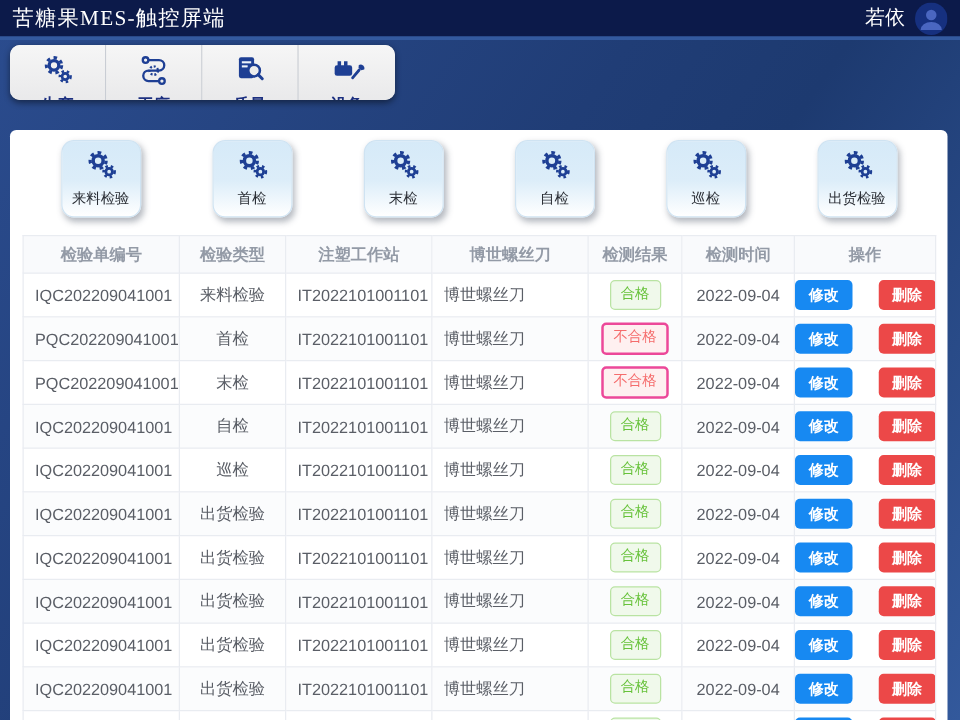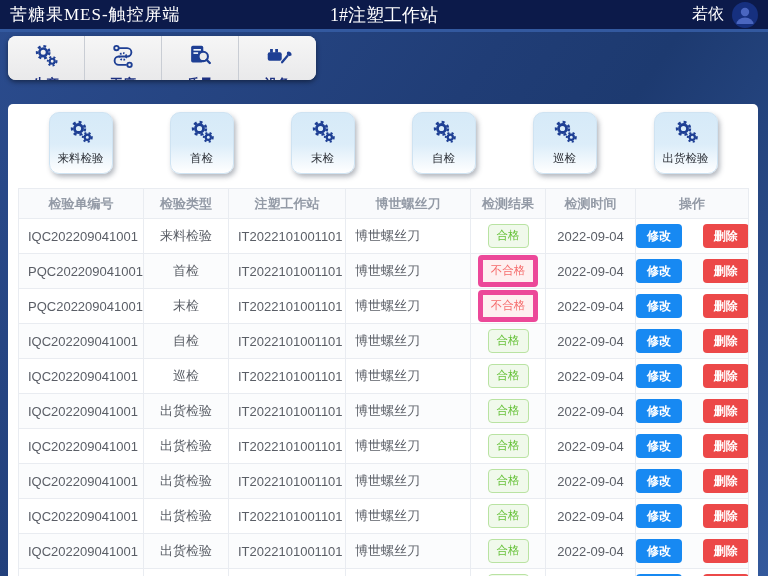--- a/index.html
+++ b/index.html
@@ -55,35 +55,34 @@
   col.c5{width:75px}  col.c6{width:90px}  col.c7{width:113px}
   th, td { border:1px solid #e9ecf1; font-size:13px; overflow:hidden; white-space:nowrap; }
   th { height:30px; background:#f9fafc; color:#939aa6; font-weight:700; text-align:center; }
   td { height:35px; color:#5a5e66; text-align:center; }
   td.al { text-align:left; padding-left:9px; }
   tbody tr:nth-child(even) td { background:#fbfcfd; }
   .badge {
     display:inline-block; font-size:11.5px; line-height:1; padding:5px 8px; border-radius:4px;
   }
   .badge.pass { color:#67c23a; background:#f0f9eb; border:1px solid #b9e3a2; }
-  .badge.fail { color:#f56c6c; background:#fef0f0; border:5px solid #ec4899; }
+  .badge.fail { color:#f56c6c; background:#fef0f0; border:2px solid #ec4899; }
   .ops { white-space:nowrap; }
   .btn {
     border:none; border-radius:4px; color:#fff; font-size:12px; font-weight:700;
     padding:6px 11px; cursor:pointer; line-height:1;
   }
   .btn.edit { background:#1789f2; margin-right:17px; }
   .btn.del  { background:#ec4848; }
 </style>
 </head>
 <body>
 
 <header class="topbar">
   <div class="t-left">苦糖果MES-触控屏端</div>
-  <div class="t-center">1#注塑工作站</div>
   <div class="t-user">
     <span>若依</span>
     <span class="avatar">
       <svg width="26" height="26" viewBox="0 0 26 26">
         <circle cx="13" cy="13" r="13" fill="#16307f"></circle>
         <circle cx="13" cy="10" r="4.2" fill="#4a66c0"></circle>
         <path d="M4.5 22 a8.5 6.5 0 0 1 17 0 z" fill="#4a66c0"></path>
       </svg>
     </span>
   </div>

